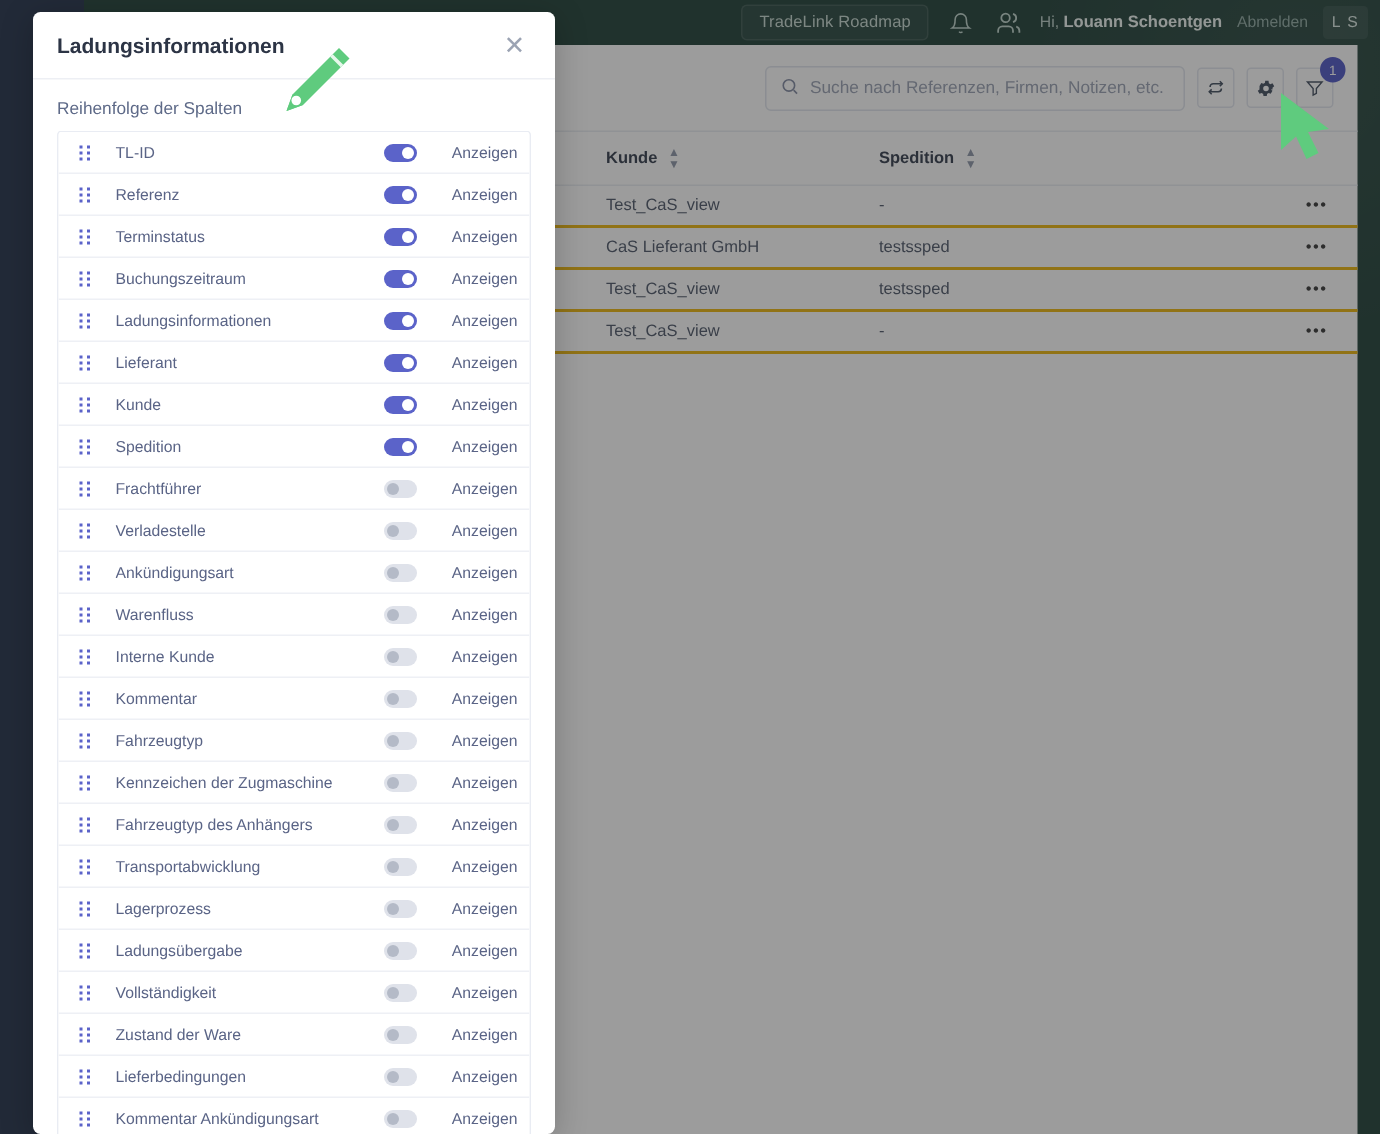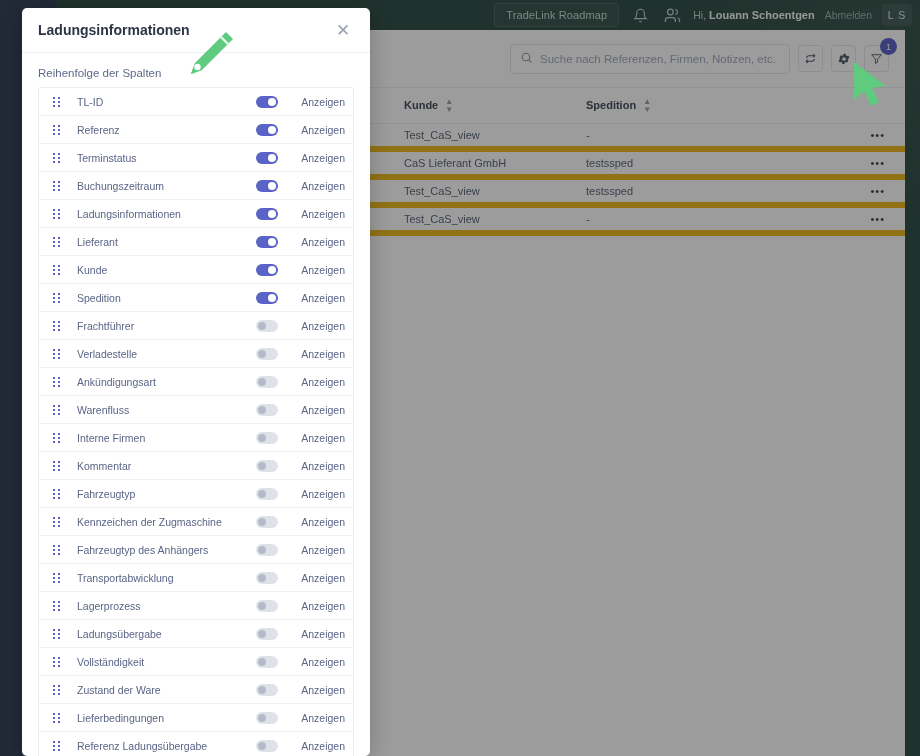--- a/index.html
+++ b/index.html
@@ -164,21 +164,21 @@
     font-weight: bold;
     color: #2f3848;
     border-bottom: 1px solid #e9ecf2;
   }
   .tr {
     display: flex;
     align-items: center;
     height: 28px;
     font-size: 11px;
     color: #4a5466;
-    border-bottom: 6px solid #eab308;
+    border-bottom: 2px solid #eab308;
     padding-right: 20px;
   }
   .c-zeit { width: 148px; padding-left: 6px; }
   .c-lief { width: 200px; }
   .c-kunde { width: 182px; }
   .c-sped { width: 180px; }
   .c-act { flex: 1; text-align: right; color: #333; letter-spacing: 1px; }
   .sorter { display: inline-block; margin-left: 4px; color: #8b94a6; font-size: 8px; line-height: 1; vertical-align: middle; }
 
   
@@ -658,21 +658,21 @@
           <div class="drag">
             <div class="dots">
               <i></i>
               <i></i>
               <i></i>
               <i></i>
               <i></i>
               <i></i>
             </div>
           </div>
-          <div class="row-label">Interne Firmen</div>
+          <div class="row-label">Interne Kunde</div>
           <div class="toggle-cell">
             <div class="switch">
               <div class="knob"></div>
             </div>
             <span class="toggle-text">Anzeigen</span>
           </div>
         </div>
         <div class="row">
           <div class="drag">
             <div class="dots">
@@ -867,21 +867,21 @@
           <div class="drag">
             <div class="dots">
               <i></i>
               <i></i>
               <i></i>
               <i></i>
               <i></i>
               <i></i>
             </div>
           </div>
-          <div class="row-label">Referenz Ladungsübergabe</div>
+          <div class="row-label">Kommentar Ankündigungsart</div>
           <div class="toggle-cell">
             <div class="switch">
               <div class="knob"></div>
             </div>
             <span class="toggle-text">Anzeigen</span>
           </div>
         </div>
       </div>
   </div>
 

